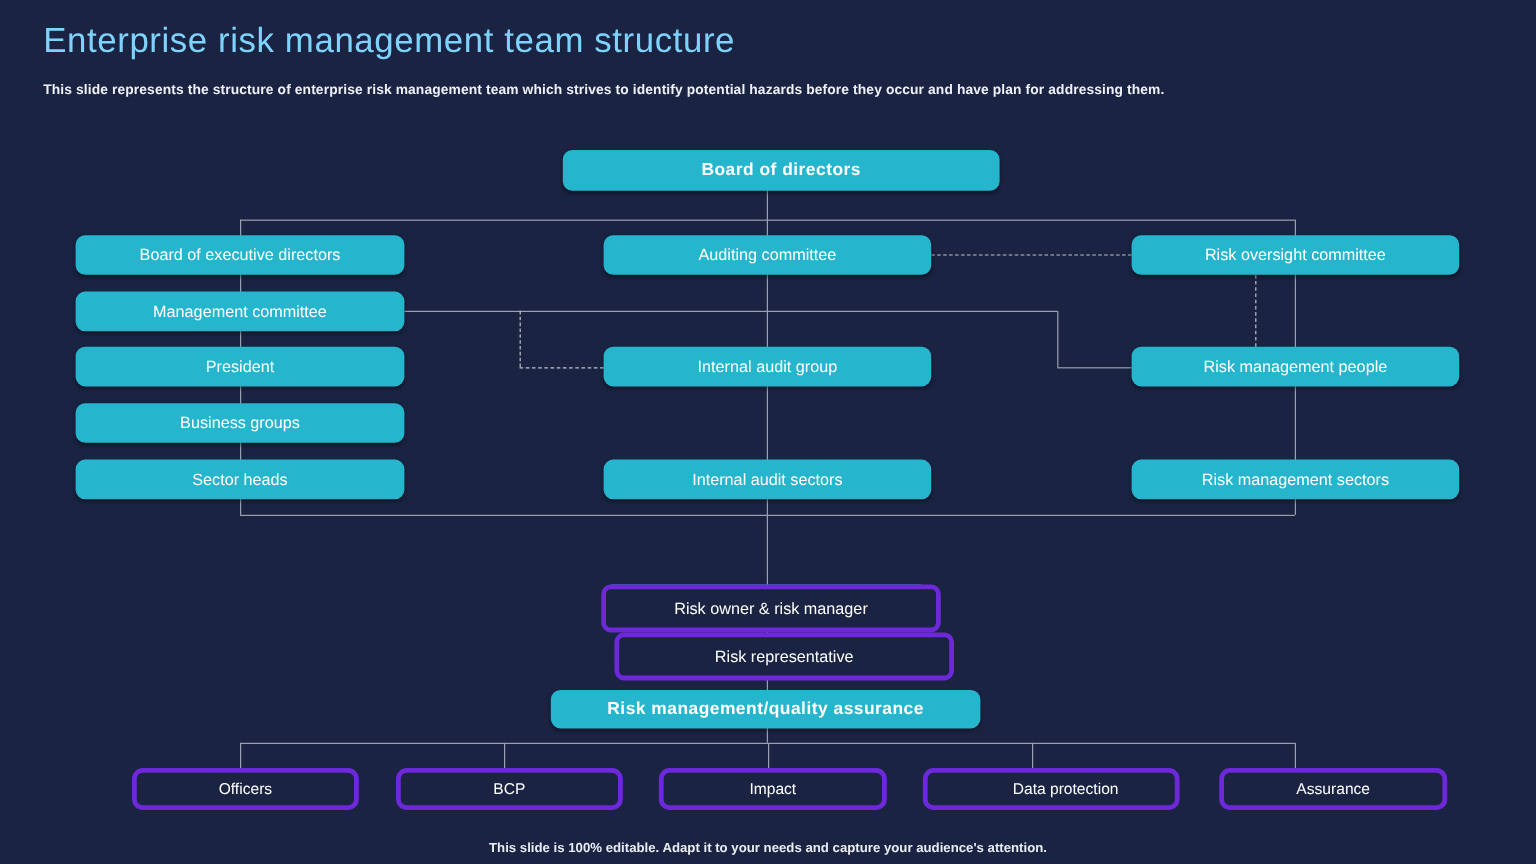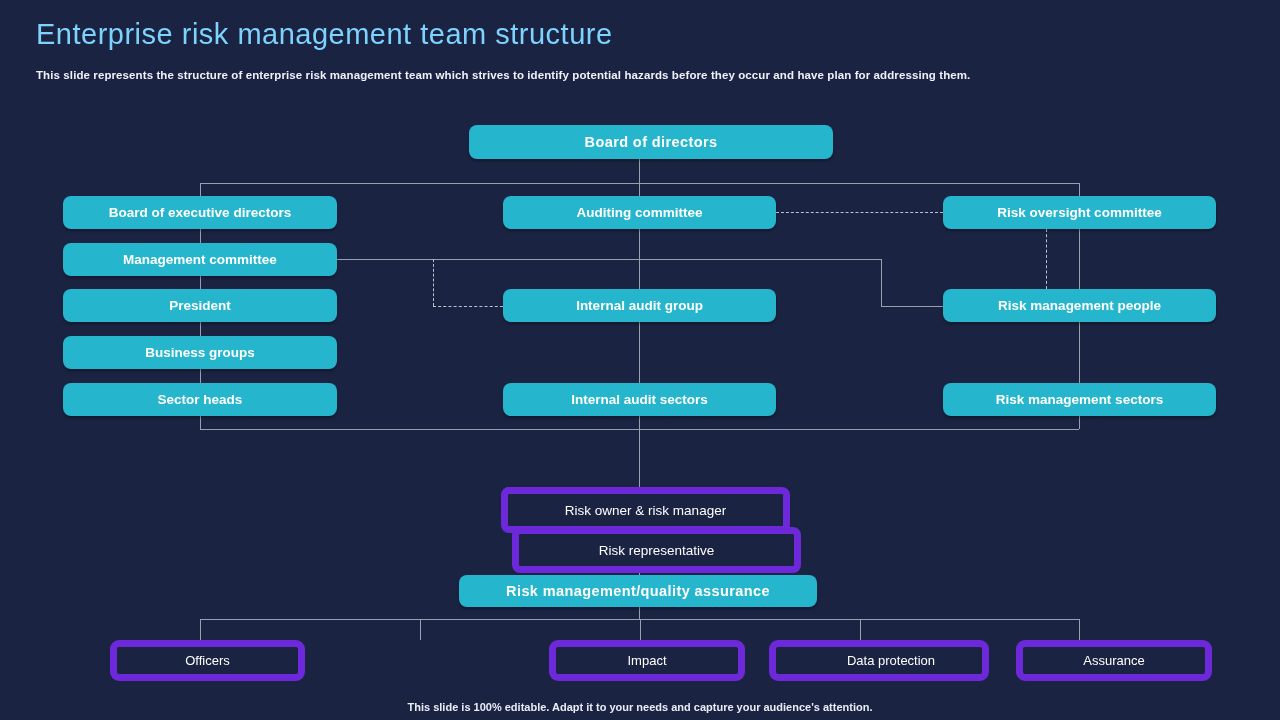--- a/index.html
+++ b/index.html
@@ -32,28 +32,27 @@
   .node {
     position: absolute;
     display: flex; align-items: center; justify-content: center;
     color: #ffffff; font-size: 13.5px;
     border-radius: 8px;
     white-space: nowrap;
   }
   .node.filled {
     background: #25b6cd;
     box-shadow: 0 2px 3px rgba(0,0,0,0.35);
-    font-weight: bold;
   }
   .node.bold {
     font-weight: 700; font-size: 14.5px; letter-spacing: 0.4px;
   }
   .node.outlined {
     background: #1b2343;
-    border: 7px solid #6d28d9;
+    border: 4px solid #6d28d9;
   }
   .node.small { font-size: 13px; border-radius: 9px; }
   .hline {
     position: absolute; height: 0;
     border-top: 1px solid #99a0af;
   }
   .vline {
     position: absolute; width: 0;
     border-left: 1px solid #99a0af;
   }
@@ -108,19 +107,20 @@
   <div class="node filled" style="left:503px; top:383px; width:273px; height:33px;">Internal audit sectors</div>
   <div class="node filled" style="left:943px; top:383px; width:273px; height:33px;">Risk management sectors</div>
 
   <div class="node filled" style="left:502px; top:446px; width:273px; height:31px;margin-top:41px;">Business units</div>
   <div class="node outlined" style="left:501px; top:487px; width:275px; height:32px;">Risk owner &amp; risk manager</div>
   <div class="node outlined" style="left:512px; top:527px; width:275px; height:32px;">Risk representative</div>
 
   <div class="node filled bold" style="left:459px; top:575px; width:358px; height:32px;">Risk management/quality assurance</div>
 
   <div class="node outlined small" style="left:110px; top:640px; width:181px; height:27px;">Officers</div>
+  <div class="node outlined small" style="left:330px; top:640px; width:181px; height:27px;">BCP</div>
   <div class="node outlined small" style="left:549px; top:640px; width:182px; height:27px;">Impact</div>
   <div class="node outlined small" style="left:769px; top:640px; width:182px; height:27px;padding-left:24px;">Data protection</div>
   <div class="node outlined small" style="left:988px; top:640px; width:182px; height:27px;margin-left:28px;">Assurance</div>
 
   <div class="footer">This slide is 100% editable. Adapt it to your needs and capture your audience's attention.</div>
 
 </div>
 
 </body></html>

